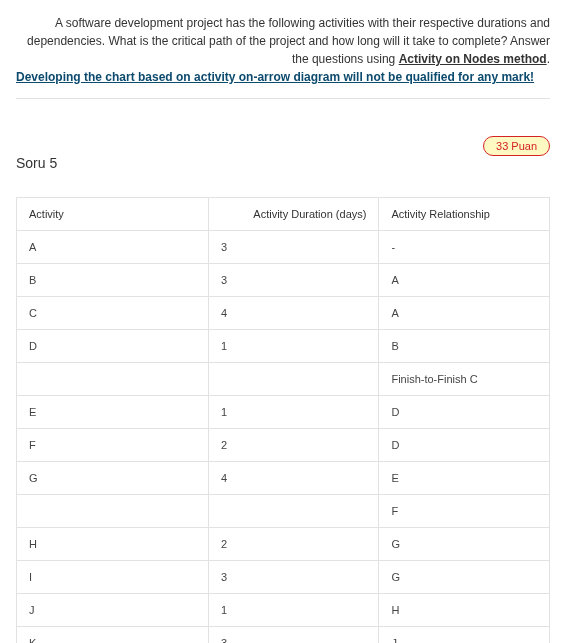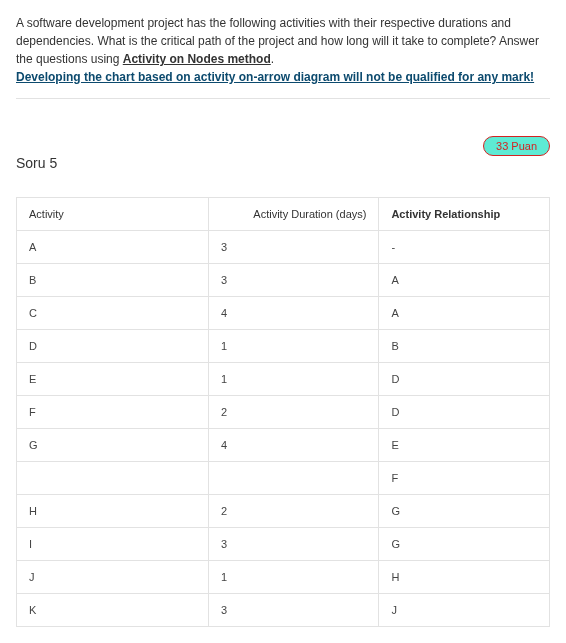--- a/index.html
+++ b/index.html
@@ -9,20 +9,21 @@
     width: 566px;
     padding: 14px 16px;
     color: #333;
     font-size: 12px;
   }
   .prompt {
     font-size: 12px;
     line-height: 1.5;
     color: #333;
     margin-bottom: 2px;
+    text-align: right;
   }
   .underline { text-decoration: underline; font-weight: 600; }
   .warning {
     color: #0c4a6e;
     text-decoration: underline;
     font-size: 12px;
     font-weight: 600;
     margin-bottom: 14px;
   }
   .divider {
@@ -41,42 +42,42 @@
     color: #333;
     font-weight: 400;
     margin-top: 34px;
   }
   .points-badge {
     border: 1px solid #d32323;
     color: #d32323;
     border-radius: 14px;
     padding: 3px 12px;
     font-size: 11px;
-    background: #5eead4;
+    background: #fef9c3;
   }
   table {
     width: 100%;
     border-collapse: collapse;
   }
   th, td {
     border: 1px solid #e2e2e2;
     padding: 10px 12px;
     text-align: left;
     font-size: 11px;
     font-weight: 400;
     color: #444;
     height: 32px;
   }
   th {
     font-weight: 400;
     color: #333;
   }
   .col1 { width: 36%; }
   .col2 { width: 32%; text-align: right; }
-  .col3 { width: 32%; font-weight: bold; }
+  .col3 { width: 32%; }
 </style>
 </head>
 <body>
 
 <div class="prompt">
   <span>A software development project has the following activities with their respective durations and dependencies. What is the critical path of the project and how long will it take to complete? Answer the questions using </span><span class="underline">Activity on Nodes method</span><span>.</span>
 </div>
 <div class="warning">Developing the chart based on activity on-arrow diagram will not be qualified for any mark!</div>
 
 <hr class="divider">
@@ -109,20 +110,25 @@
         <td>C</td>
         <td>4</td>
         <td>A</td>
       </tr>
       <tr>
         <td>D</td>
         <td>1</td>
         <td>B</td>
       </tr>
       <tr>
+        <td></td>
+        <td></td>
+        <td>Finish-to-Finish C</td>
+      </tr>
+      <tr>
         <td>E</td>
         <td>1</td>
         <td>D</td>
       </tr>
       <tr>
         <td>F</td>
         <td>2</td>
         <td>D</td>
       </tr>
       <tr>

